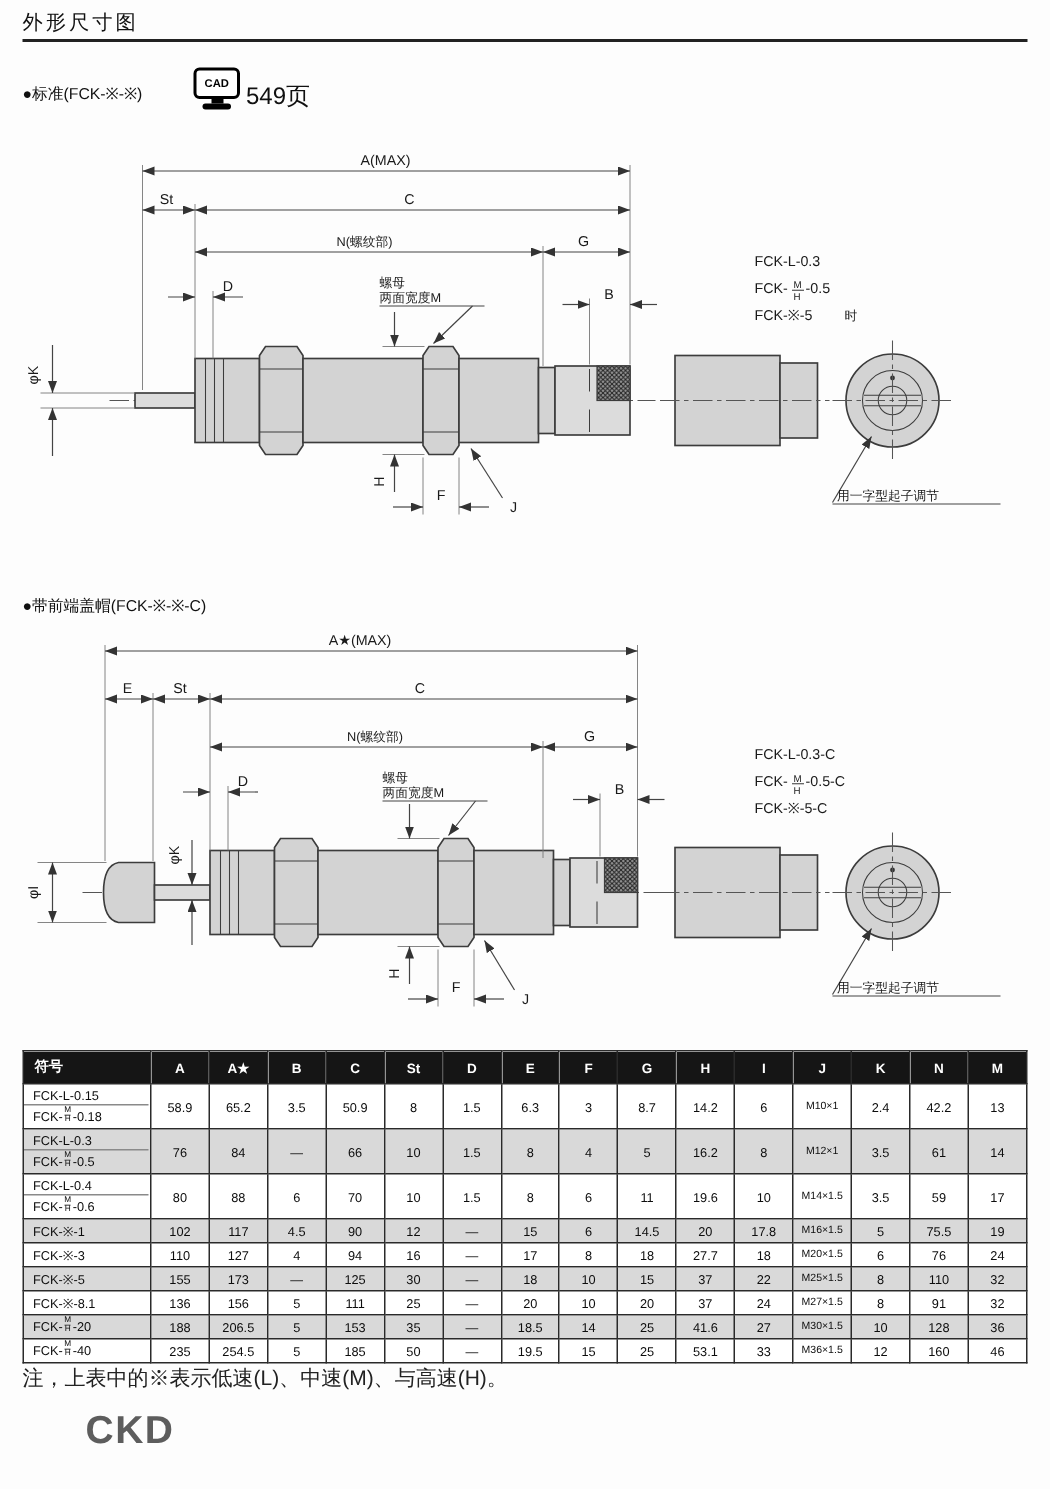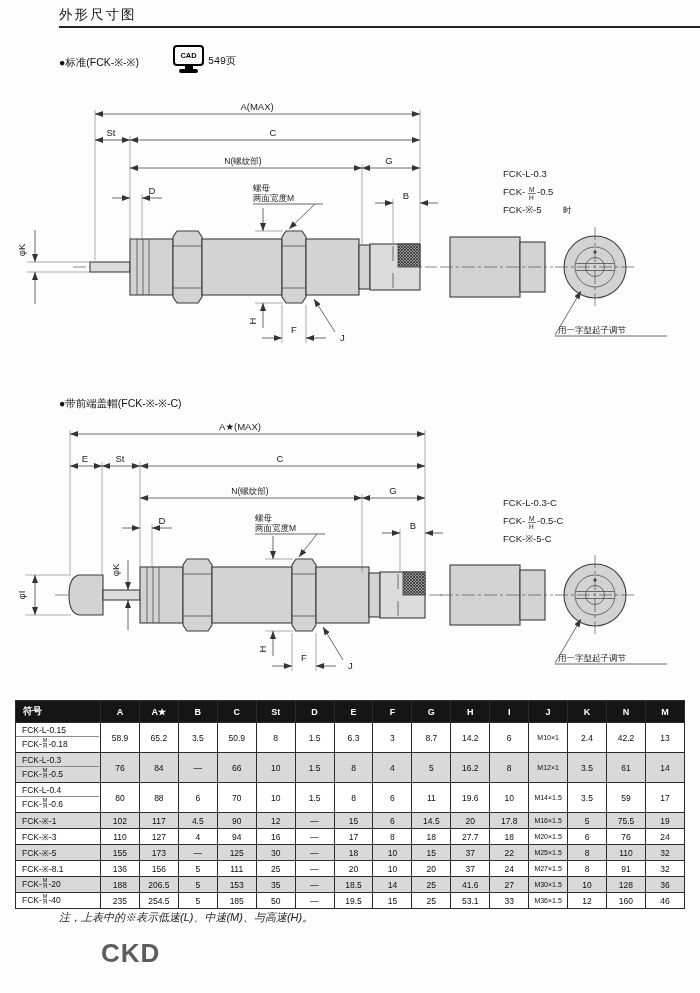--- a/index.html
+++ b/index.html
@@ -1,22 +1,22 @@
 <!DOCTYPE html>
 <html><head>
 <meta charset="utf-8">
 <style>
   html,body{margin:0;padding:0;background:#fff;}
   .page{position:relative;width:700px;height:993px;background:#fdfdfd;
         font-family:"Liberation Sans",sans-serif;overflow:hidden;color:#111;}
-  .abs{position:absolute;margin-left:44px;}
+  .abs{position:absolute;}
   .title{left:15px;top:6px;font-size:13.5px;letter-spacing:2px;color:#101010;}
   .rule{left:15px;top:26px;width:670px;height:2px;background:#222;}
   .sec{font-size:10.5px;color:#101010;}
-  .cad-page{font-size:10px;color:#101010;font-family:Liberation Mono, monospace;}
+  .cad-page{font-size:16px;color:#101010;}
   .cadbox{width:27px;height:17px;border:2.5px solid #000;border-radius:4px;
           display:flex;align-items:center;justify-content:center;
           font-size:7.5px;font-weight:bold;color:#000;background:#fff;}
   .cadstand{width:8px;height:3px;background:#000;margin:0 auto;}
   .cadbase{width:19px;height:4px;background:#000;border-radius:2px;margin:0 auto;}
   svg.draw{position:absolute;}
   svg text{font-family:"Liberation Sans",sans-serif;font-size:9.5px;fill:#1a1a1a;}
   svg text.cjk{font-size:8.5px;}
   svg text.small{font-size:6.5px;}
   .out{stroke:#3c3c3c;stroke-width:1.1;fill:#d3d3d3;}
@@ -33,21 +33,21 @@
   .tbl td.sym{text-align:left;margin-top:24px;}
   .tbl tr.tall{height:30px;}
   .tbl tr.short{height:16px;}
   .tbl tr.shade td{background:#d9d9d9;}
   .sym-line{padding:1.5px 0 1.5px 6px;}
   .sym-line + .sym-line{border-top:1px solid #8a8a8a;width:92%;}
   .mh{display:inline-flex;flex-direction:column;vertical-align:middle;font-size:5.5px;
       line-height:5px;text-align:center;margin:0 1px;position:relative;top:-1px;}
   .mh .mh-t{border-bottom:1px solid #777;}
   td.jcol{font-size:7px;}
-  .note{left:15px;top:910px;font-size:11px;color:#222;font-style:italic;}
+  .note{left:15px;top:910px;font-size:14px;color:#222;}
   .logo{left:57px;top:938px;font-size:26px;font-weight:bold;color:#5d5d5d;letter-spacing:1px;}
 </style>
 </head>
 <body>
 
 <div class="page">
 
   <div class="abs title">外形尺寸图</div>
   <div class="abs rule"></div>
 

